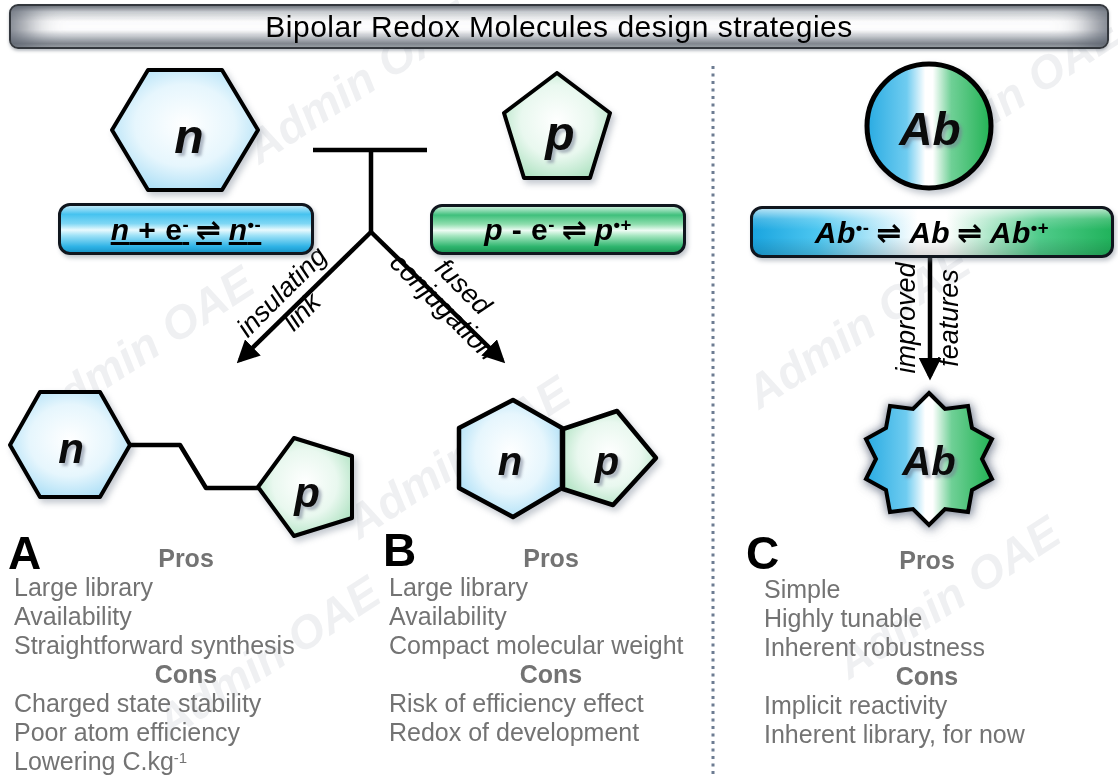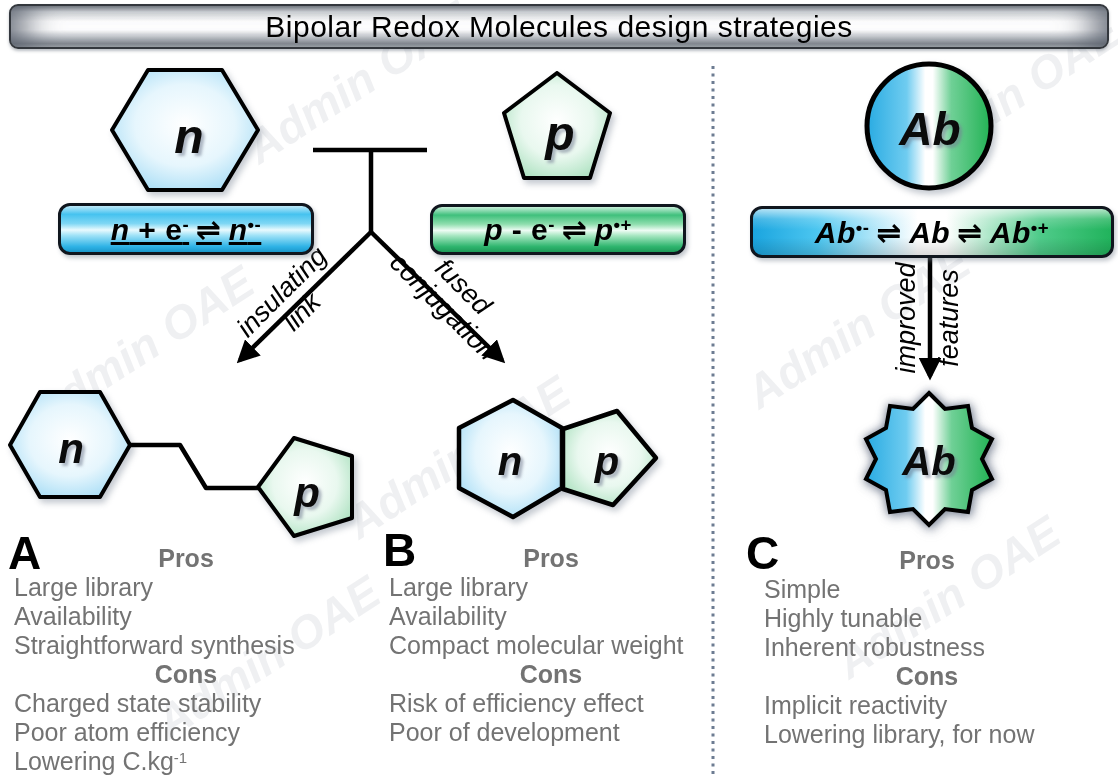--- a/index.html
+++ b/index.html
@@ -176,26 +176,26 @@
     <div class="row"><span>Lowering C.kg</span><sup>-1</sup></div>
   </div>
 
   <div class="col" style="left:383px;top:544px;width:336px">
     <div class="row head">Pros</div>
     <div class="row">Large library</div>
     <div class="row">Availability</div>
     <div class="row">Compact molecular weight</div>
     <div class="row head">Cons</div>
     <div class="row">Risk of efficiency effect</div>
-    <div class="row">Poor of development</div>
+    <div class="row">Redox of development</div>
   </div>
 
   <div class="col" style="left:748px;top:546px;width:358px">
     <div class="row head">Pros</div>
     <div class="row" style="padding-left:16px">Simple</div>
     <div class="row" style="padding-left:16px">Highly tunable</div>
     <div class="row" style="padding-left:16px">Inherent robustness</div>
     <div class="row head">Cons</div>
     <div class="row" style="padding-left:16px">Implicit reactivity</div>
-    <div class="row" style="padding-left:16px">Lowering library, for now</div>
+    <div class="row" style="padding-left:16px">Inherent library, for now</div>
   </div>
 
 </div>
 
 </body></html>

